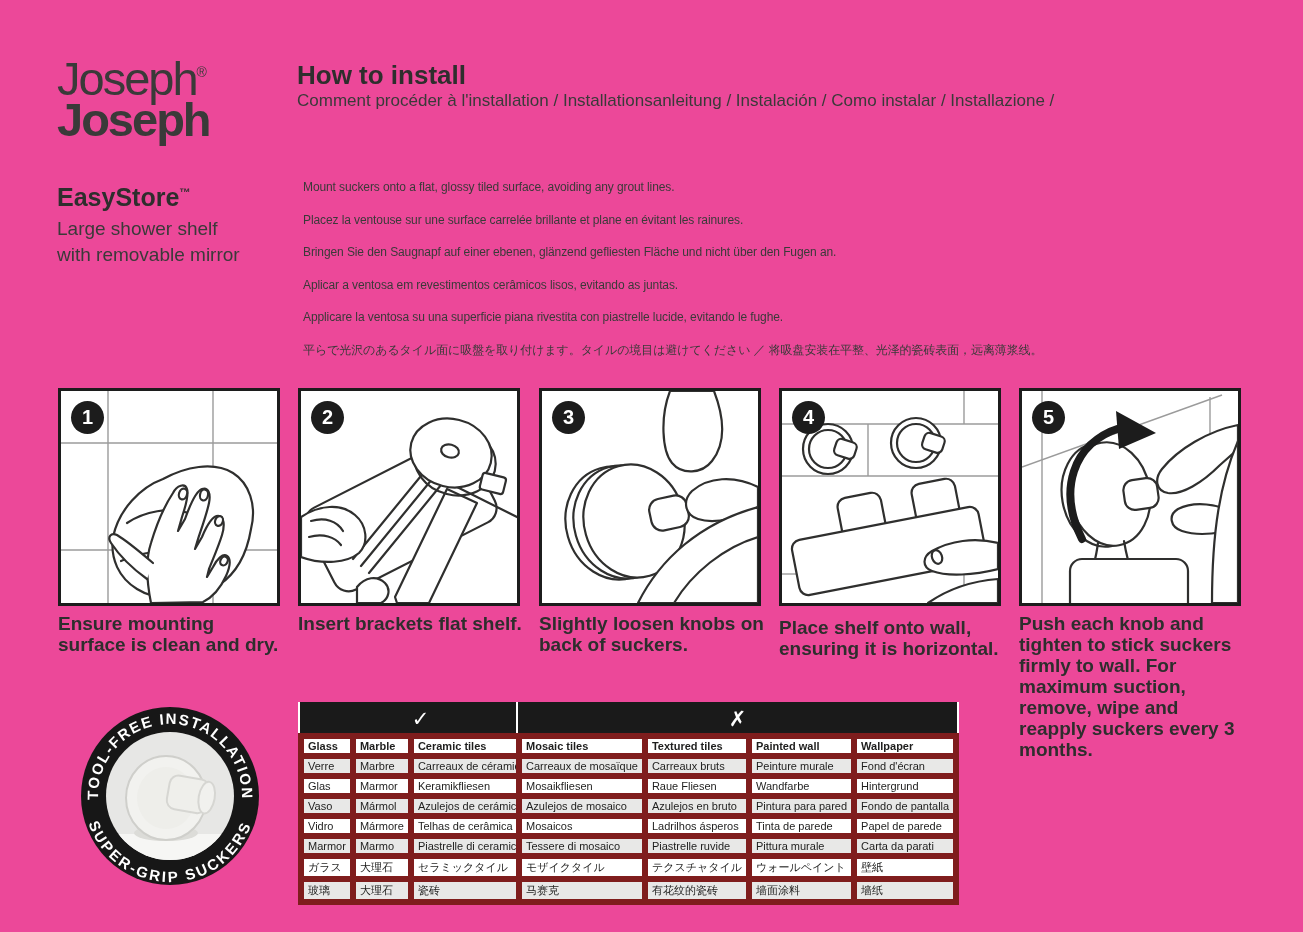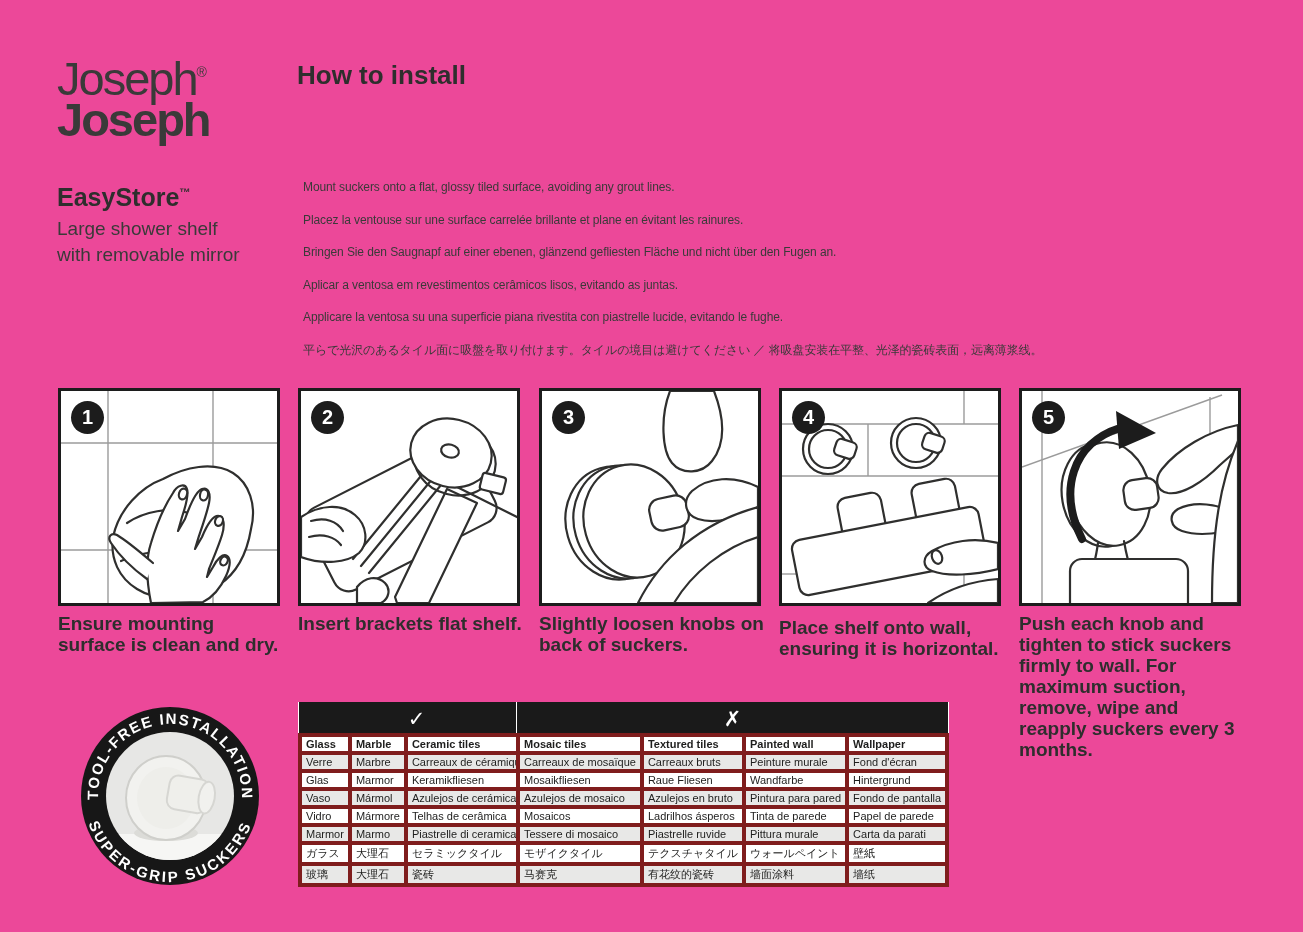--- a/index.html
+++ b/index.html
@@ -41,21 +41,21 @@
 
   
   .badge{position:absolute;left:80px;top:706px;width:180px;height:180px;}
 
   
   .surface-table{position:absolute;top:702px;border-collapse:collapse;background:#fff;}
   .surface-table.yes{left:298px;}
   .surface-table.no{left:516px;}
   .surface-table th{background:#1a1a1a;color:#fff;font-size:21px;font-weight:700;
                     height:29px;text-align:center;padding:0;border:2px solid #1a1a1a;}
-  .surface-table td{border:4px solid #7f1d1d;font-size:11px;height:18px;padding:1px 4px;
+  .surface-table td{border:6px solid #7f1d1d;font-size:11px;height:18px;padding:1px 4px;
                     white-space:nowrap;color:#1e1e1d;box-sizing:border-box;}
   .surface-table tr.alt td{background:#e8e8e7;}
   .surface-table tr.en td{font-weight:700;}
   .surface-table{border:2px solid #1a1a1a;}
   .yes td:nth-child(1){width:38px;} .yes td:nth-child(2){width:54px;} .yes td:nth-child(3){width:108px;}
   .no td:nth-child(1){width:110px;} .no td:nth-child(2){width:91px;}
   .no td:nth-child(3){width:94px;}  .no td:nth-child(4){width:86px;}
 
   .lineart{stroke:#2f2f2e;stroke-width:2.2;stroke-linejoin:round;stroke-linecap:round;fill:none;}
   .tile{stroke:#9b9b9b;stroke-width:1.4;fill:none;}
@@ -73,20 +73,21 @@
   <div class="product">
     <div class="pname"><span>EasyStore</span><sup>™</sup></div>
     <div class="psub">
       <div>Large shower shelf</div>
       <div>with removable mirror</div>
     </div>
   </div>
 
   <h1 class="howto-title" style="margin:0">How to install</h1>
   <div class="howto-sub">
+    <div>Comment procéder à l'installation / Installationsanleitung / Instalación / Como instalar / Installazione /</div>
   </div>
 
   <div class="intro">
     <p>Mount suckers onto a flat, glossy tiled surface, avoiding any grout lines.</p>
     <p>Placez la ventouse sur une surface carrelée brillante et plane en évitant les rainures.</p>
     <p>Bringen Sie den Saugnapf auf einer ebenen, glänzend gefliesten Fläche und nicht über den Fugen an.</p>
     <p>Aplicar a ventosa em revestimentos cerâmicos lisos, evitando as juntas.</p>
     <p>Applicare la ventosa su una superficie piana rivestita con piastrelle lucide, evitando le fughe.</p>
     <p>平らで光沢のあるタイル面に吸盤を取り付けます。タイルの境目は避けてください ／ 将吸盘安装在平整、光泽的瓷砖表面，远离薄浆线。</p>
   </div>

